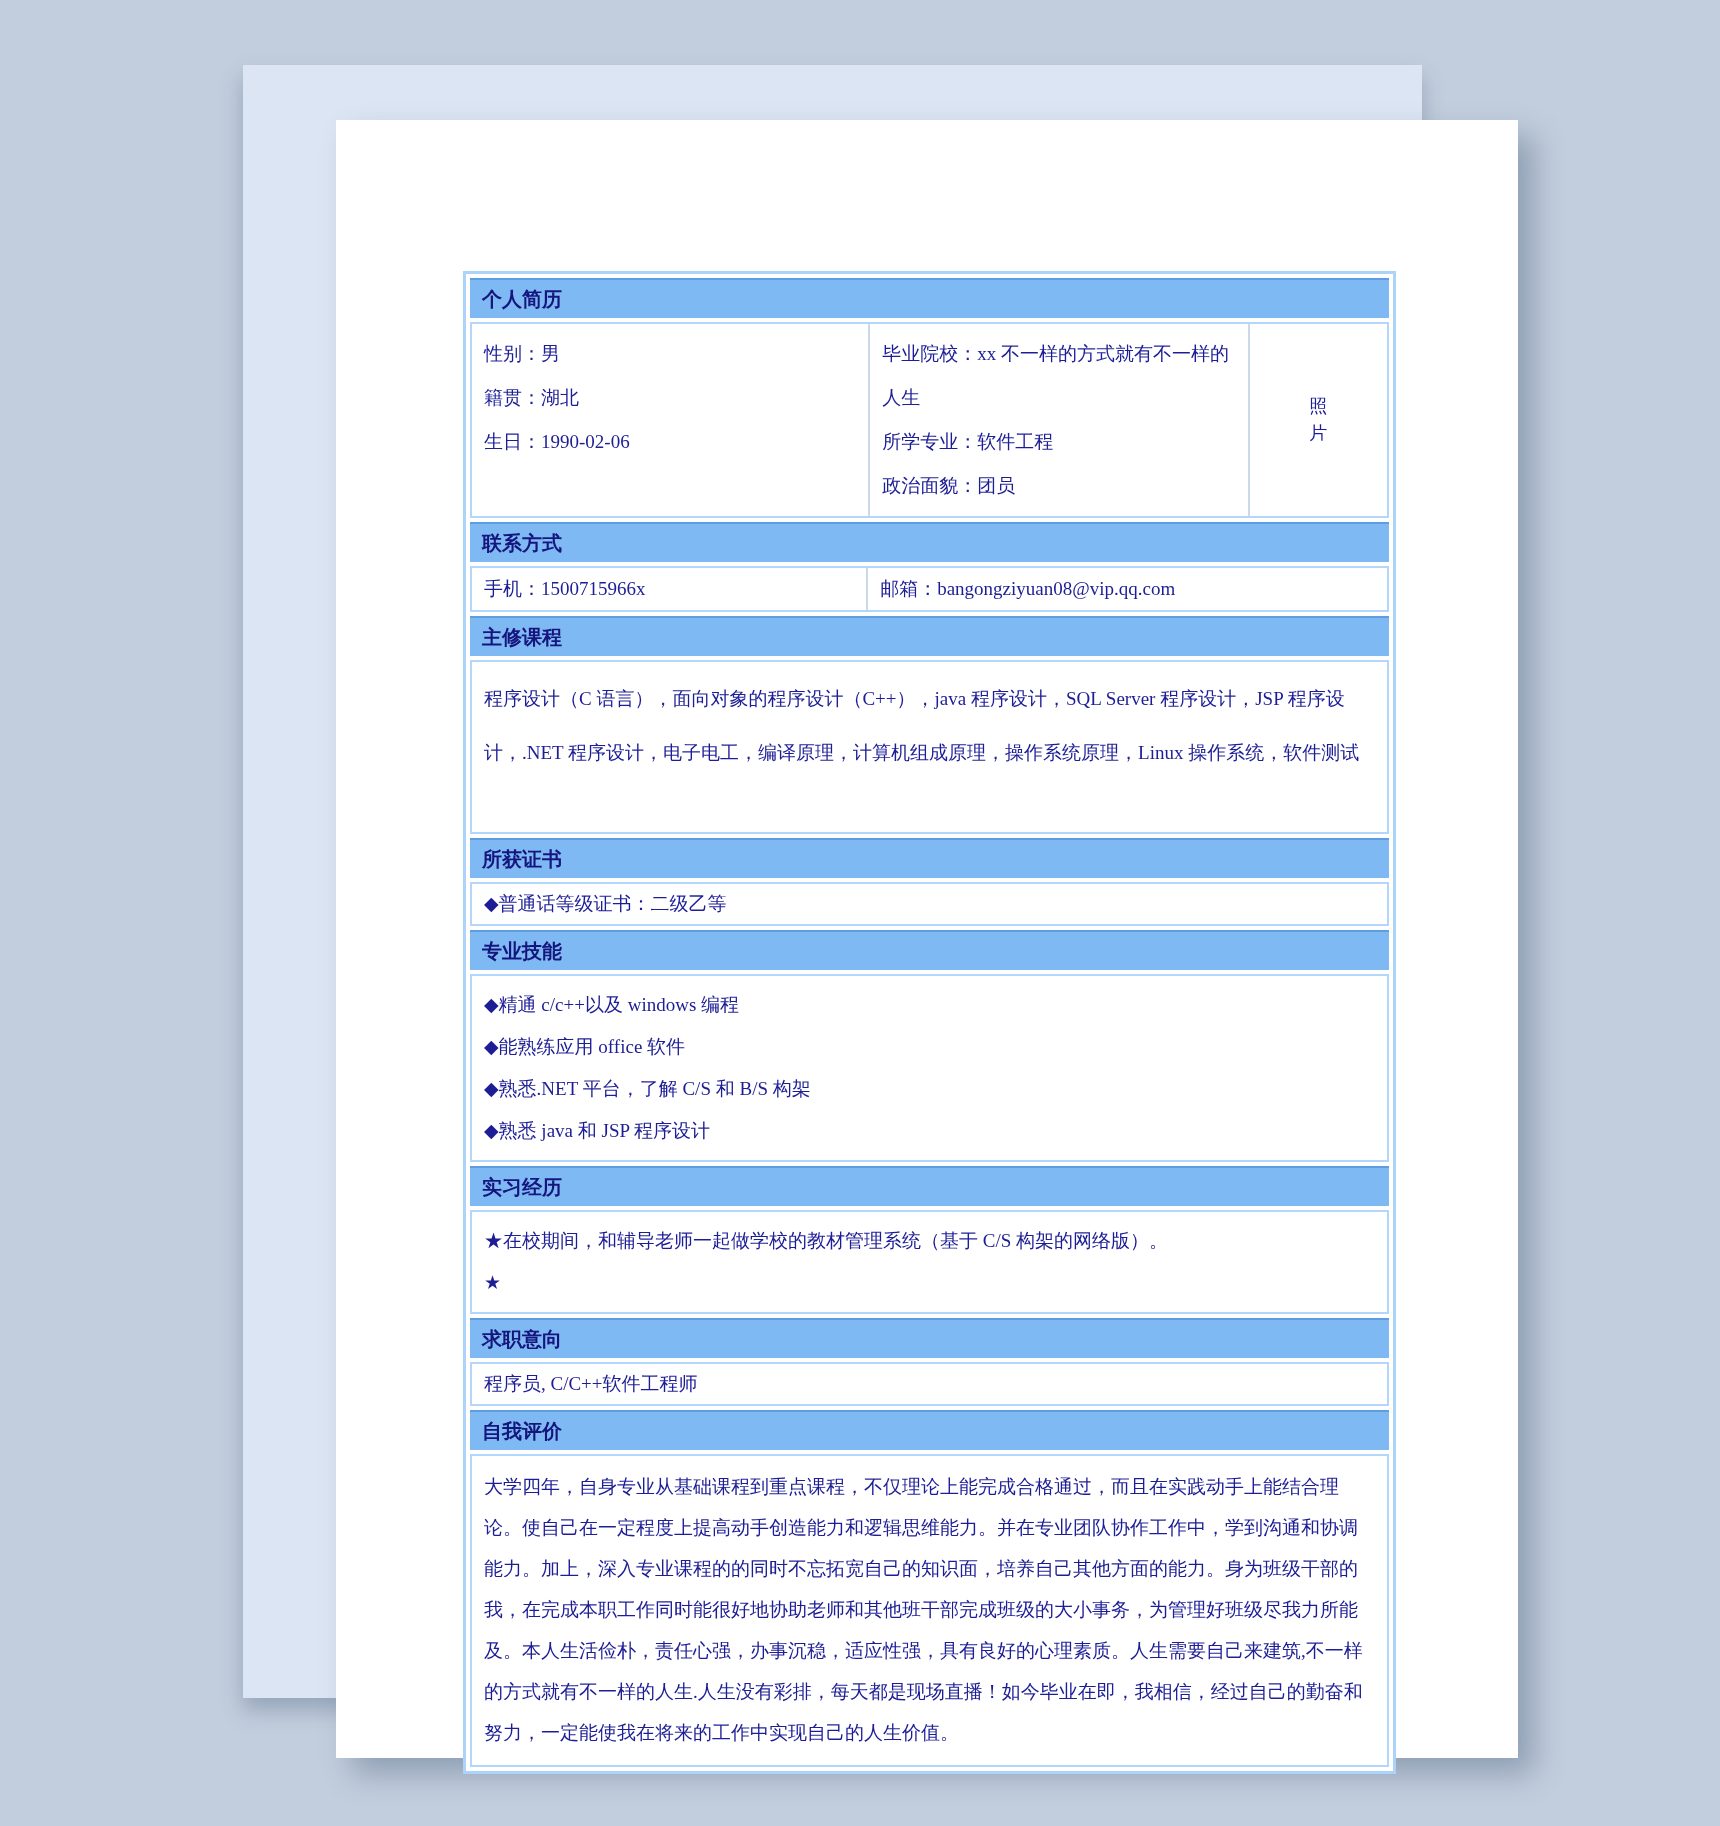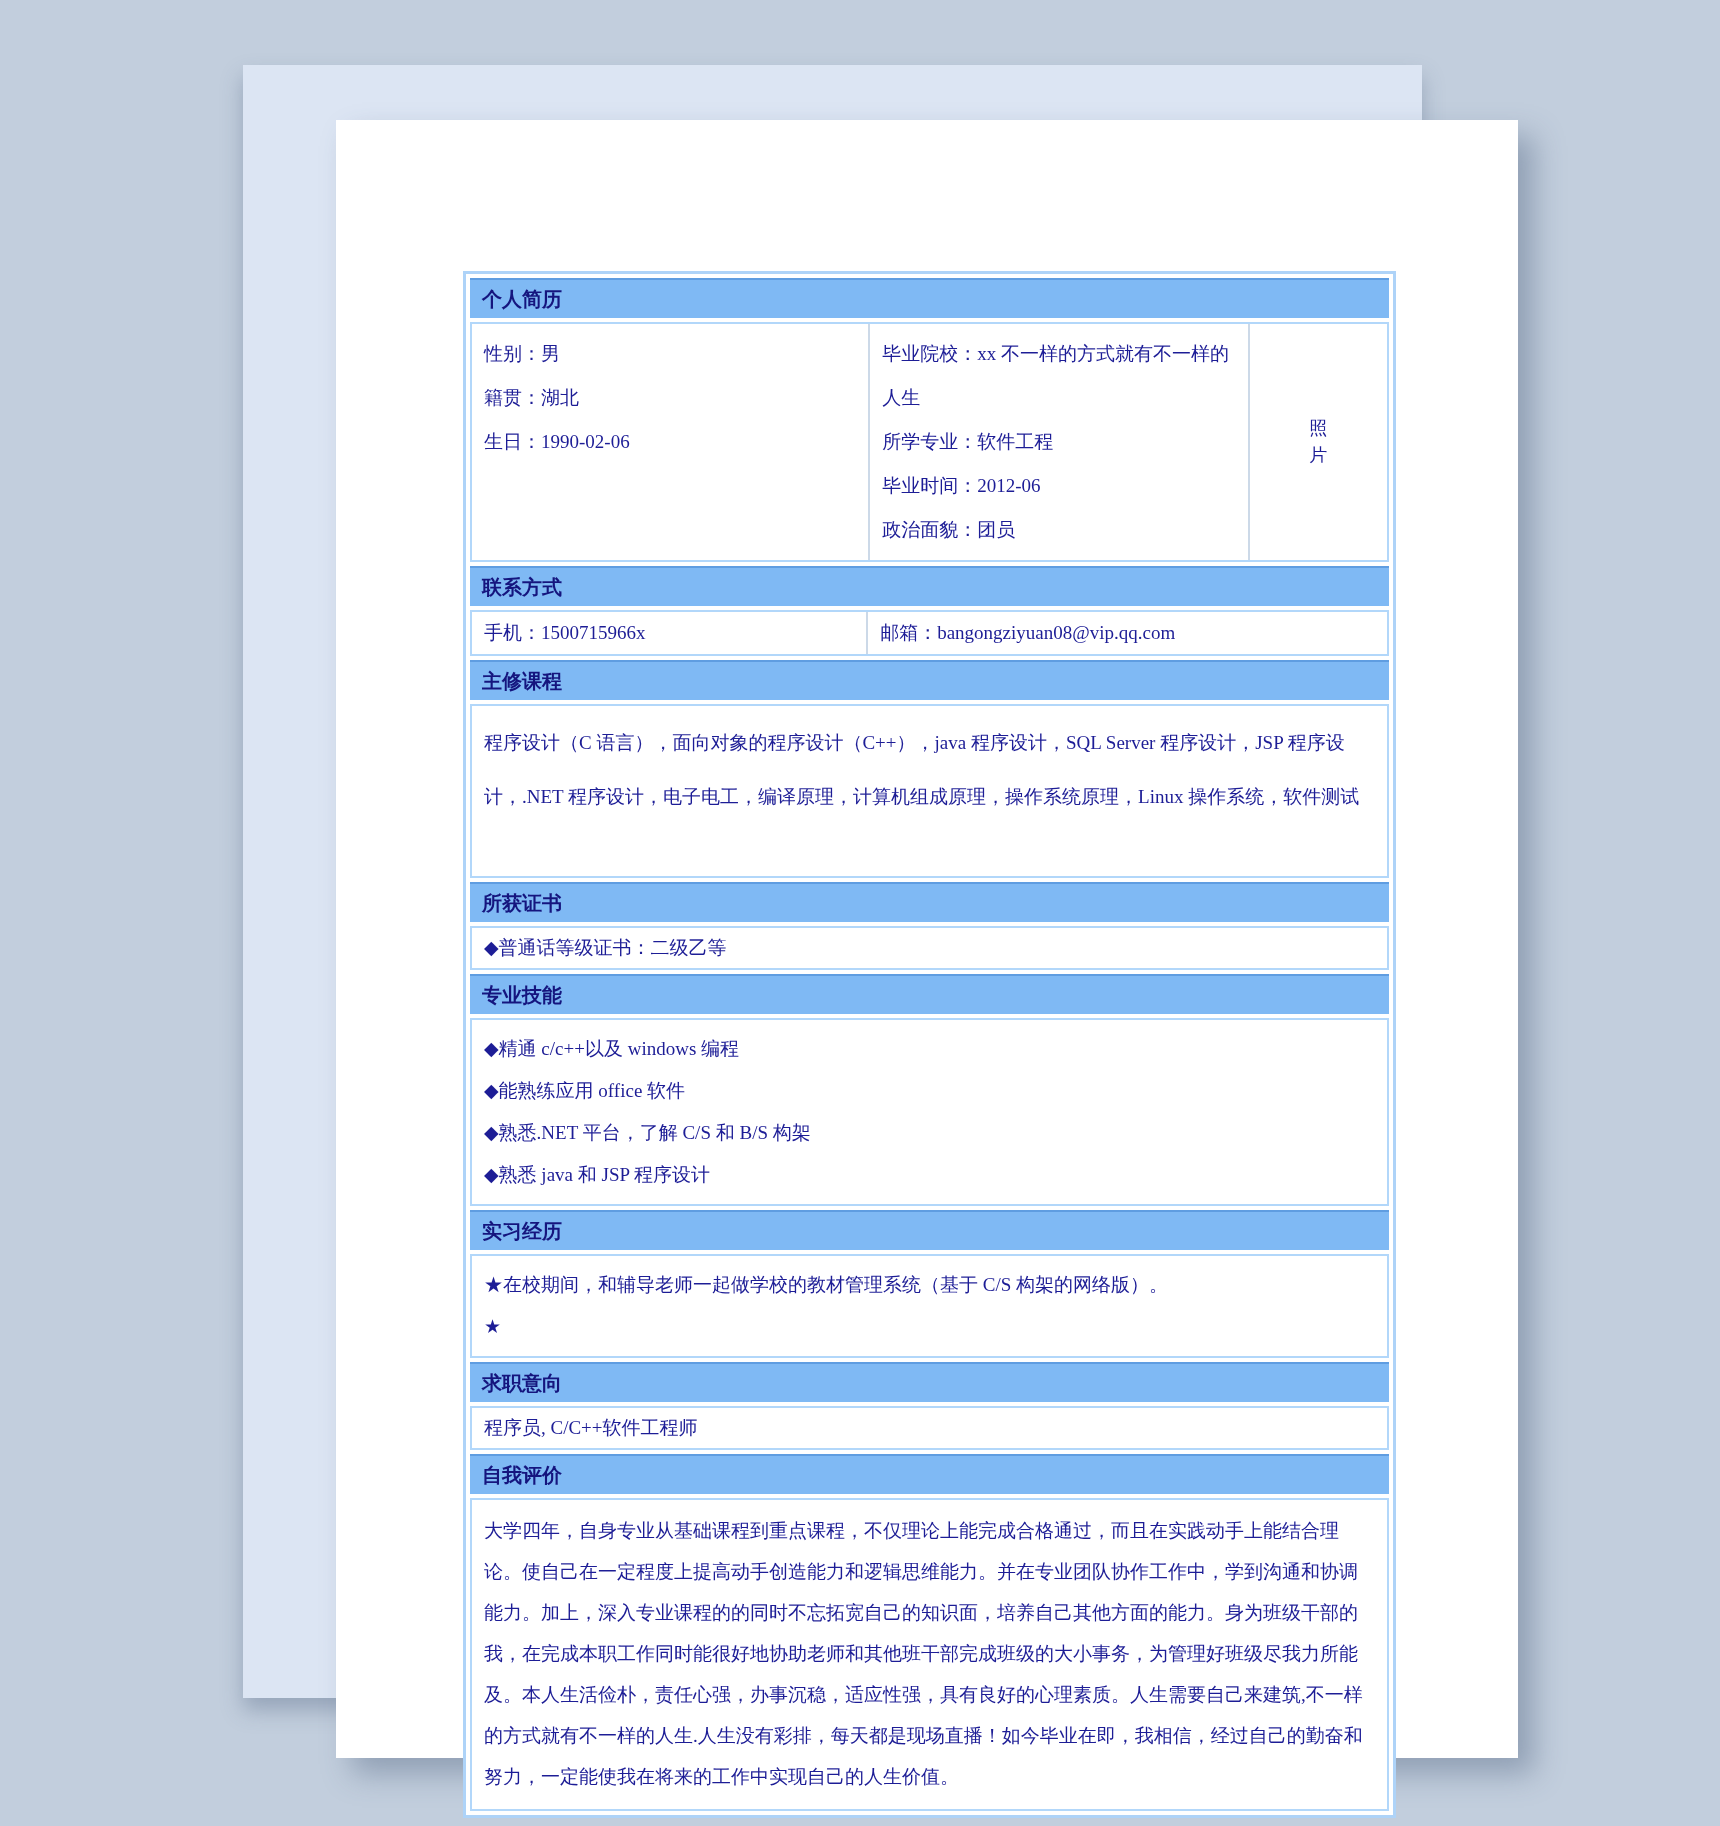--- a/index.html
+++ b/index.html
@@ -68,21 +68,20 @@
 
     <div class="box info-grid">
       <div class="info-col info-left">
         <div>性别：男</div>
         <div>籍贯：湖北</div>
         <div>生日：1990-02-06</div>
       </div>
       <div class="info-col info-mid">
         <div>毕业院校：xx 不一样的方式就有不一样的人生</div>
         <div>所学专业：软件工程</div>
-        <div>毕业时间：2012-06</div>
         <div>政治面貌：团员</div>
       </div>
       <div class="photo-cell">
         <span class="photo-label">照片</span>
       </div>
     </div>
 
     <div class="bar">联系方式</div>
 
     <div class="box contact-grid">

